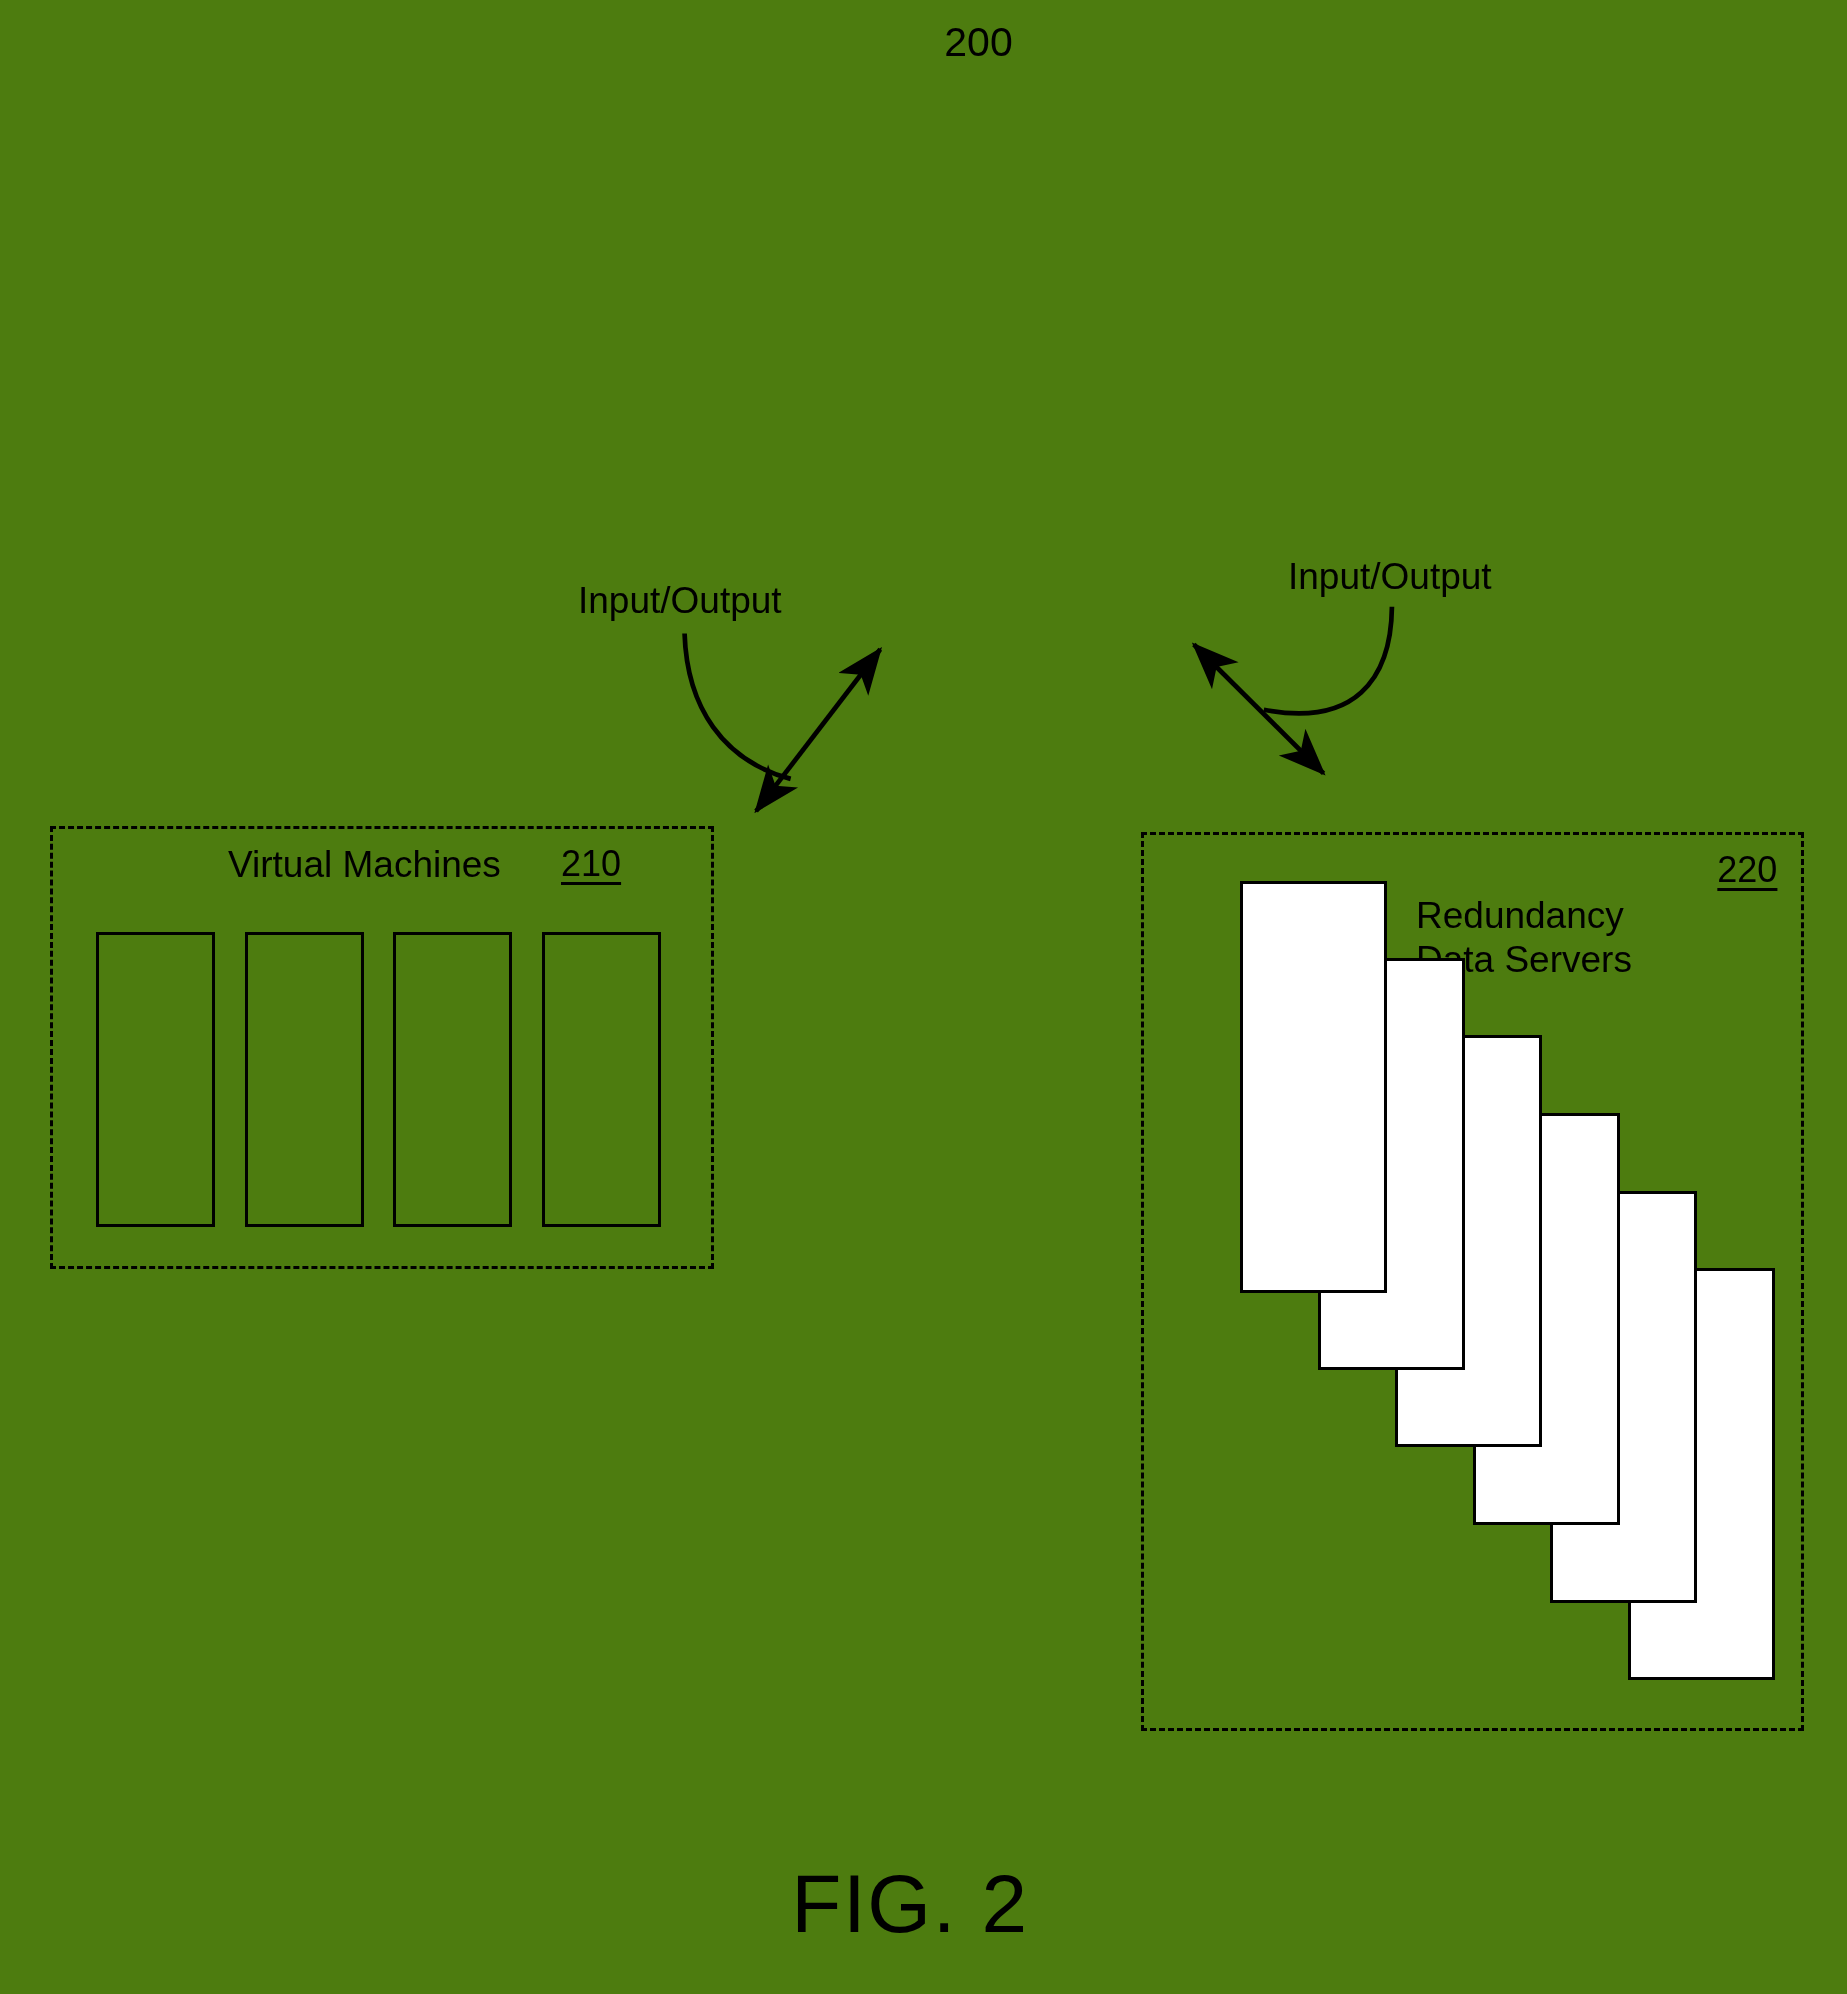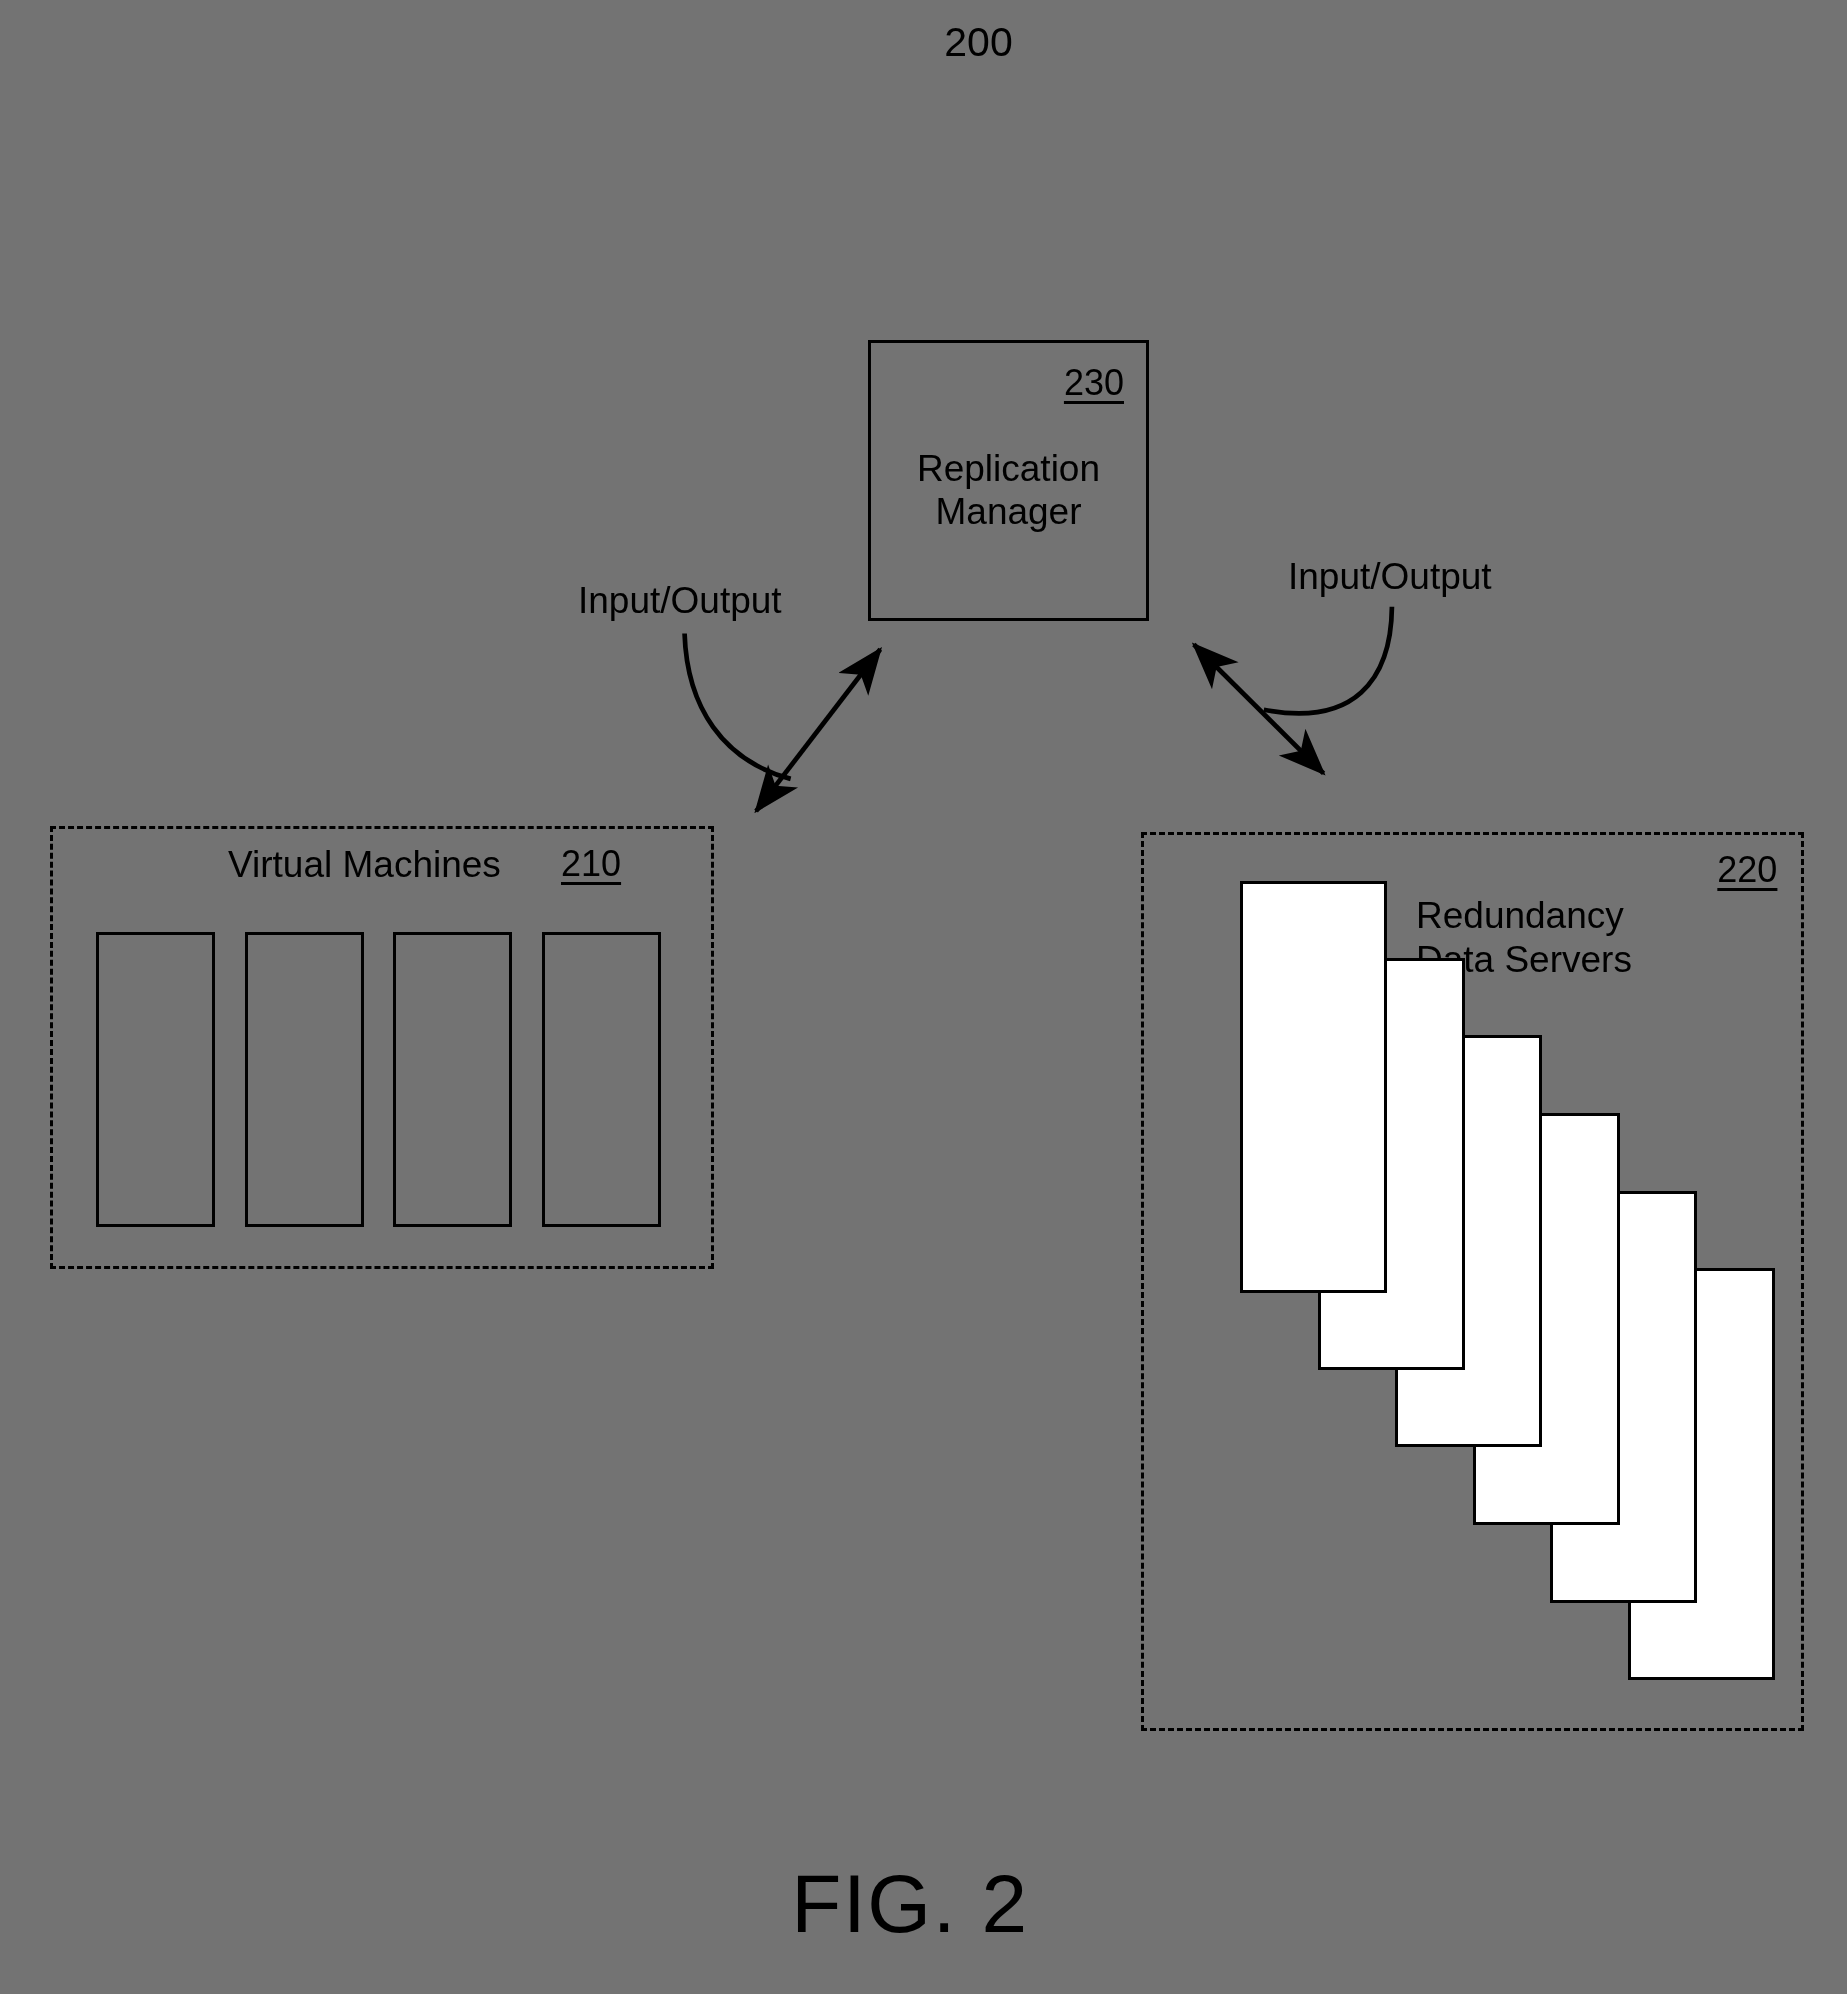--- a/index.html
+++ b/index.html
@@ -8,21 +8,21 @@
     background: #ffffff;
   }
   body {
     font-family: "Liberation Sans", sans-serif;
     color: #000000;
   }
   #figure-canvas {
     position: relative;
     width: 1847px;
     height: 1994px;
-    background: #737373;
+    background: #4d7c0f;
     overflow: hidden;
     text-decoration: underline;
   }
   .abs { position: absolute; }
 
   
   .ref-num {
     font-size: 36px;
     line-height: 1;
     text-decoration: underline;
@@ -151,25 +151,20 @@
 </style>
 </head>
 <body>
 
 <div id="figure-canvas">
 
   <div class="abs ref-num-large" id="fig-ref-200">
     <span class="inner">200</span>
   </div>
 
-  <div class="abs" id="replication-manager-box">
-    <div class="ref-num" id="replication-manager-ref">230</div>
-    <div id="replication-manager-label">Replication
-Manager</div>
-  </div>
 
   <div class="abs dashed-group" id="virtual-machines-box">
     <div id="virtual-machines-label">Virtual Machines</div>
     <div class="ref-num" id="virtual-machines-ref">210</div>
 
     <div class="vm-rect" style="left:43px;"></div>
     <div class="vm-rect" style="left:192px;"></div>
     <div class="vm-rect" style="left:340px;"></div>
     <div class="vm-rect" style="left:489px;"></div>
   </div>

